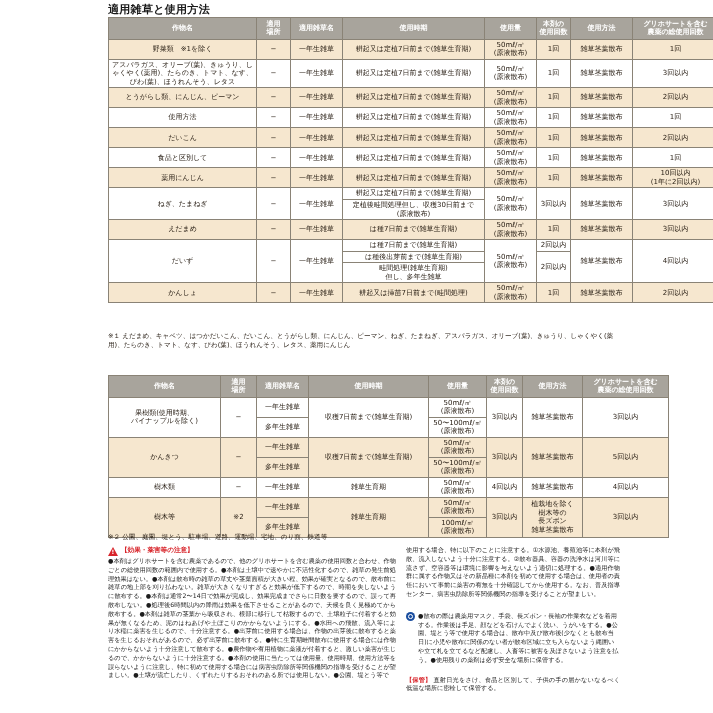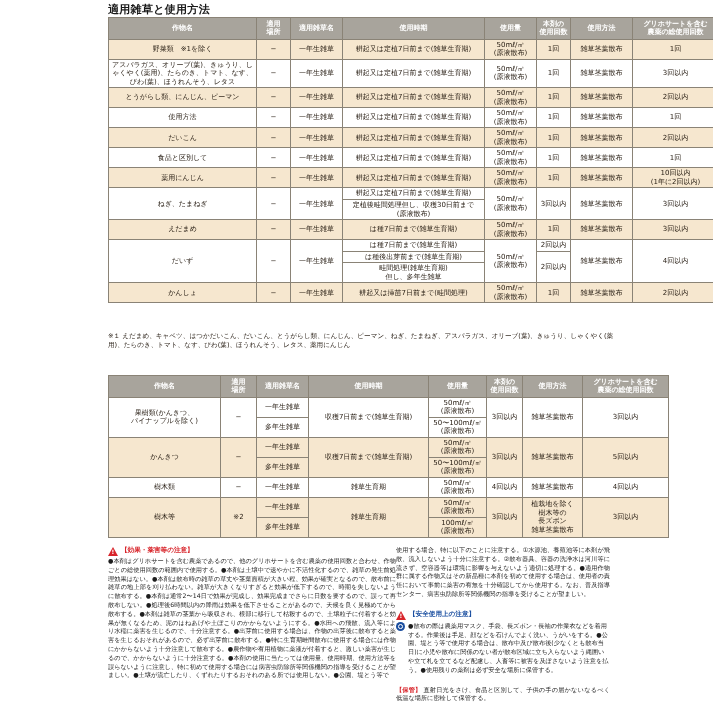--- a/index.html
+++ b/index.html
@@ -81,20 +81,21 @@
     font-size: 6.6px;
     color: #241a10;
   }
 
   
   .notice-cols {
     position: absolute;
     left: 108px; top: 546px;
     width: 512px;
     display: flex;
+    gap: 10px;
   }
   .col-left { width: 288px; }
   .col-right { width: 214px; }
 
   .block { margin-bottom: 4px; }
   .block-body {
     font-size: 6.2px;
     line-height: 1.42;
     color: #1d1d1d;
     text-align: justify;
@@ -405,21 +406,21 @@
       <th>
         <span>グリホサートを含む</span><br>
         <span>農薬の総使用回数</span>
       </th>
     </tr>
   </thead>
   <tbody>
 
     <tr class="plain">
       <td rowspan="2" class="tl">
-        <span>果樹類(かんきつ、</span><br>
+        <span>果樹類(使用時期、</span><br>
         <span>パイナップルを除く)</span>
       </td>
       <td rowspan="2">−</td>
       <td>一年生雑草</td>
       <td rowspan="2">収穫7日前まで(雑草生育期)</td>
       <td>
         <span>50mℓ/㎡</span><br>
         <span>(原液散布)</span>
       </td>
       <td rowspan="2">3回以内</td>
@@ -491,20 +492,21 @@
       <td>多年生雑草</td>
       <td>
         <span>100mℓ/㎡</span><br>
         <span>(原液散布)</span>
       </td>
     </tr>
   </tbody>
 </table>
 </div>
 
+<div class="footnote2">※２ 公園、庭園、堤とう、駐車場、道路、運動場、宅地、のり面、鉄道等</div>
 
 <div class="notice-cols">
 
   <div class="col-left">
     <div class="block">
       <div class="warn-row">
         <span class="tri-icon"></span>
         <span class="hdr-red">【効果・薬害等の注意】</span>
       </div>
       <div class="block-body">●本剤はグリホサートを含む農薬であるので、他のグリホサートを含む農薬の使用回数と合わせ、作物ごとの総使用回数の範囲内で使用する。●本剤は土壌中で速やかに不活性化するので、雑草の発生前処理効果はない。●本剤は散布時の雑草の草丈や茎葉面積が大きい程、効果が確実となるので、散布前に雑草の地上部を刈り払わない。雑草が大きくなりすぎると効果が低下するので、時期を失しないように散布する。●本剤は通常2〜14日で効果が完成し、効果完成までさらに日数を要するので、誤って再散布しない。●処理後6時間以内の降雨は効果を低下させることがあるので、天候を良く見極めてから散布する。●本剤は雑草の茎葉から吸収され、根部に移行して枯殺するので、土壌粒子に付着すると効果が無くなるため、泥のはねあげや土ぼこりのかからないようにする。●水田への飛散、流入等により水稲に薬害を生じるので、十分注意する。●出芽前に使用する場合は、作物の出芽後に散布すると薬害を生じるおそれがあるので、必ず出芽前に散布する。●特に生育期畦間散布に使用する場合には作物にかからないよう十分注意して散布する。●農作物や有用植物に薬液が付着すると、激しい薬害が生じるので、かからないように十分注意する。●本剤の使用に当たっては使用量、使用時期、使用方法等を誤らないように注意し、特に初めて使用する場合には病害虫防除所等関係機関の指導を受けることが望ましい。●土壌が流亡したり、くずれたりするおそれのある所では使用しない。●公園、堤とう等で</div>
@@ -512,24 +514,20 @@
   </div>
 
   <div class="col-right">
     <div class="block">
       <div class="block-body">使用する場合、特に以下のことに注意する。①水源池、養殖池等に本剤が飛散、流入しないよう十分に注意する。②散布器具、容器の洗浄水は河川等に流さず、空容器等は環境に影響を与えないよう適切に処理する。●適用作物群に属する作物又はその新品種に本剤を初めて使用する場合は、使用者の責任において事前に薬害の有無を十分確認してから使用する。なお、普及指導センター、病害虫防除所等関係機関の指導を受けることが望ましい。</div>
     </div>
 
     <div class="spacer-md"></div>
 
     <div class="block">
-      <div class="warn-row">
-        <span class="tri-icon"></span>
-        <span class="hdr-blue">【安全使用上の注意】</span>
-      </div>
       <div class="bullet-row">
         <span class="circ-icon mask"></span>
         <span class="inline-body">●散布の際は農薬用マスク、手袋、長ズボン・長袖の作業衣などを着用する。作業後は手足、顔などを石けんでよく洗い、うがいをする。●公園、堤とう等で使用する場合は、散布中及び散布後(少なくとも散布当日)に小児や散布に関係のない者が散布区域に立ち入らないよう縄囲いや立て札を立てるなど配慮し、人畜等に被害を及ぼさないよう注意を払う。●使用残りの薬剤は必ず安全な場所に保管する。</span>
       </div>
     </div>
 
     <div class="spacer-md"></div>
 
     <div class="block">
       <div class="block-body">

